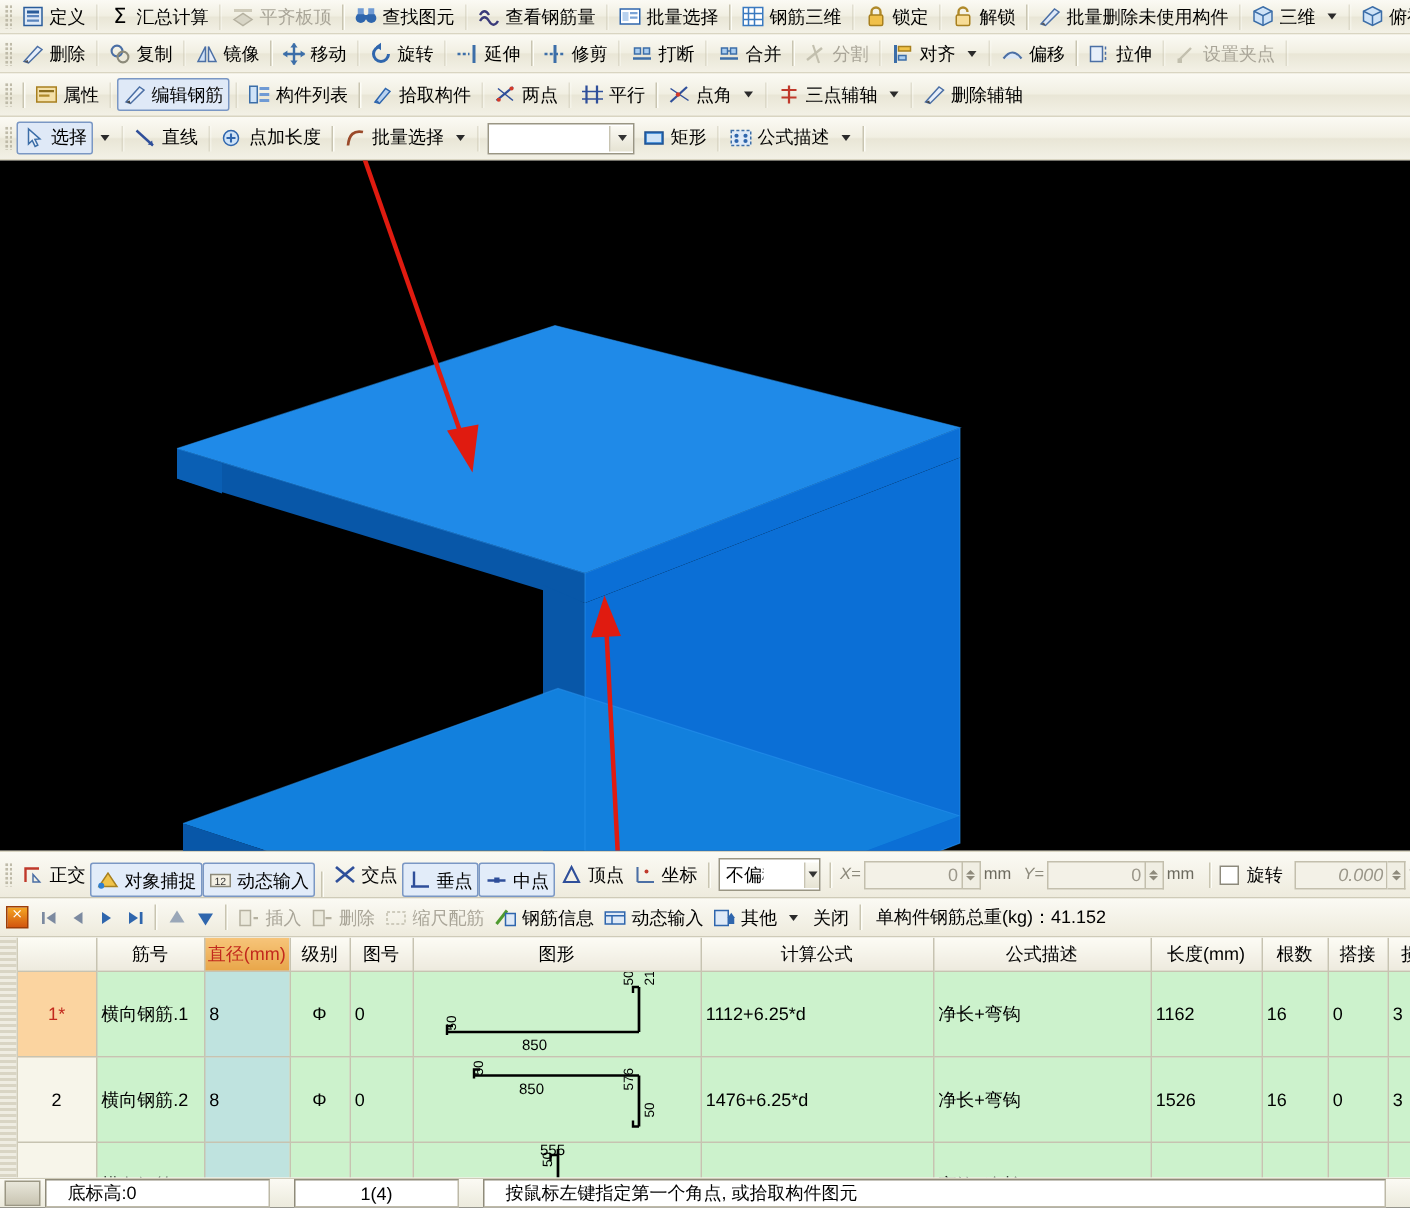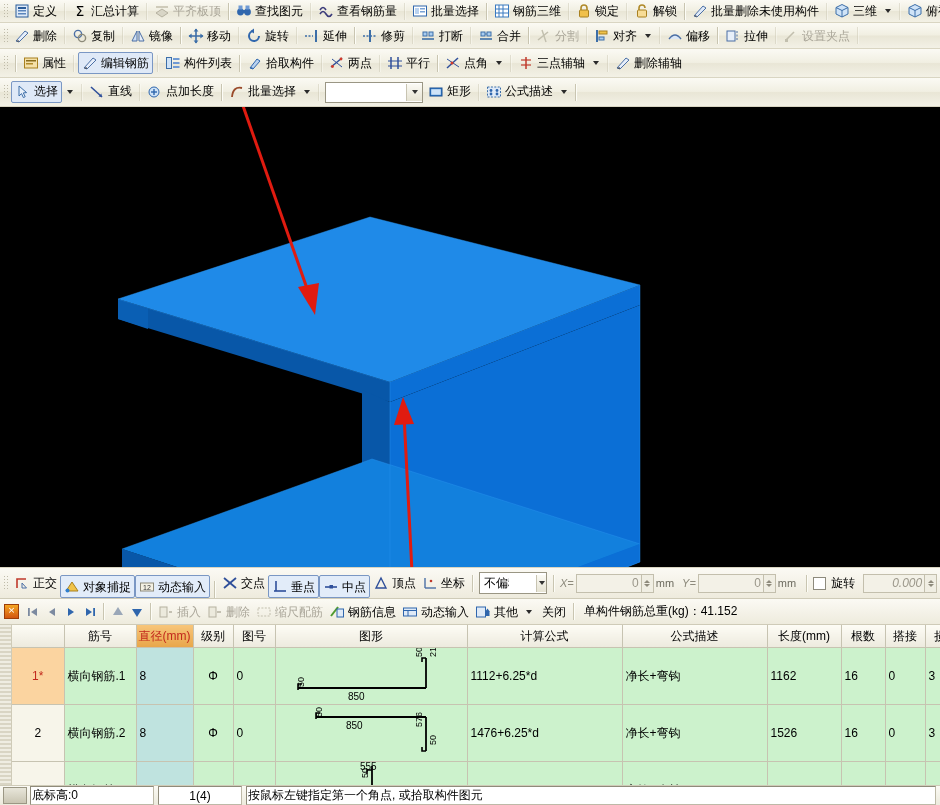--- a/index.html
+++ b/index.html
@@ -109,21 +109,21 @@
   .shape-holder{position:relative;height:56px;}
   .shape-holder svg{position:absolute;}
 
   
   .statusbar{height:19px;display:flex;align-items:center;flex:none;
     background:linear-gradient(to bottom,#fbfaf4,#eceadc);border-top:1px solid #cfcbb8;
     font-size:12px;color:#000;}
   .kbico{width:22px;height:15px;margin:0 3px;flex:none;background:
     linear-gradient(to bottom,#e8e6da,#c9c5b2);border:1px solid #9b9784;}
   .sfield{border:1px solid #bdb9a7;border-top-color:#8f8b7a;border-left-color:#8f8b7a;
-    background:#fff;height:17px;display:flex;align-items:center;padding:0 1px;margin-right:4px;}
+    background:#fff;height:17px;display:flex;align-items:center;padding:0 14px;margin-right:16px;}
   .arrow-ann{position:absolute;pointer-events:none;}
 </style>
 </head>
 <body>
 
 <div class="app">
 
   <div class="tbar r1">
     <div class="grip"></div>
     <div id="r1" style="display:flex;align-items:center;height:100%;">

